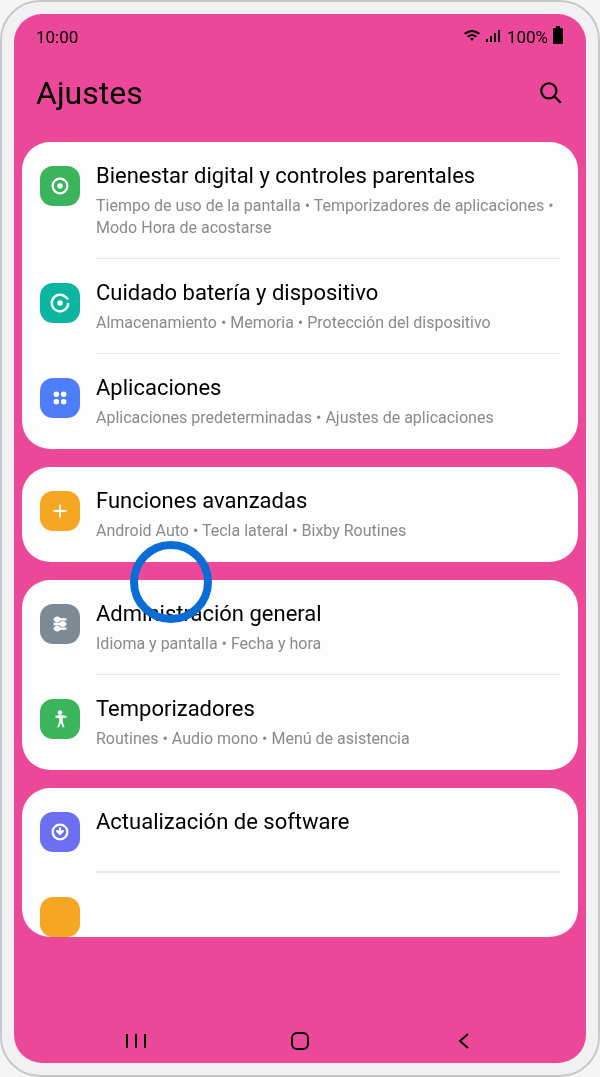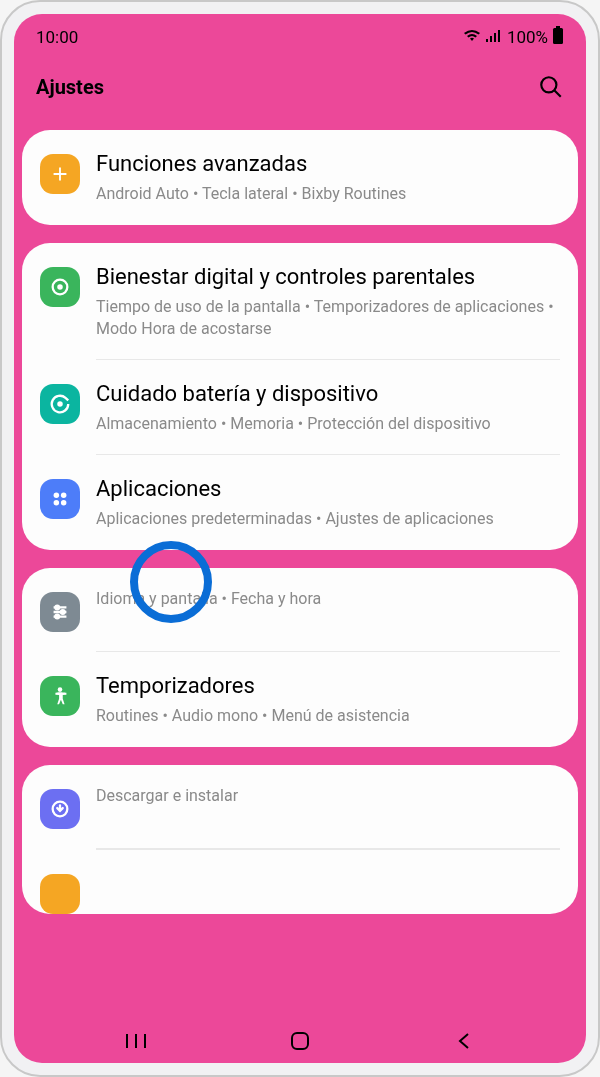--- a/index.html
+++ b/index.html
@@ -44,22 +44,22 @@
       align-items: center;
       gap: 4px;
     }
     .header {
       display: flex;
       justify-content: space-between;
       align-items: center;
       padding: 18px 22px 30px;
     }
     .header-title {
-      font-size: 20px;
-      font-weight: 700;
+      font-size: 32px;
+      font-weight: 400;
       color: #000;
     }
     .search-icon {
       width: 26px;
       height: 26px;
     }
     .content {
       flex: 1;
       padding: 0 8px;
       overflow-y: hidden;
@@ -187,35 +187,20 @@
             <circle cx="10" cy="10" r="7"></circle>
             <line x1="21" y1="21" x2="15" y2="15"></line>
           </svg>
       </span>
     </div>
 
     <div class="content">
 
       <div class="card-group">
         <div class="item">
-          <div class="item-icon ic-orange">
-            <svg width="22" height="22" viewBox="0 0 24 24" fill="#fff">
-                <path d="M19 13h-6v6h-2v-6H5v-2h6V5h2v6h6v2z"></path>
-                <circle cx="12" cy="12" r="11" fill="none" stroke="#fff" stroke-width="0"></circle>
-              </svg>
-          </div>
-          <div class="item-content">
-            <div class="item-title">Funciones avanzadas</div>
-            <div class="item-subtitle">Android Auto  •  Tecla lateral  •  Bixby Routines</div>
-          </div>
-        </div>
-      </div>
-
-      <div class="card-group">
-        <div class="item">
           <div class="item-icon ic-green1">
             <svg width="22" height="22" viewBox="0 0 24 24" fill="none" stroke="#fff" stroke-width="2.5">
                 <circle cx="12" cy="12" r="8"></circle>
                 <circle cx="12" cy="12" r="3" fill="#fff" stroke="none"></circle>
               </svg>
           </div>
           <div class="item-content">
             <div class="item-title">Bienestar digital y controles parentales</div>
             <div class="item-subtitle">Tiempo de uso de la pantalla  •  Temporizadores de aplicaciones  •  Modo Hora de acostarse</div>
           </div>
@@ -237,37 +222,53 @@
             <svg width="22" height="22" viewBox="0 0 24 24" fill="#fff">
                 <circle cx="8" cy="8" r="3"></circle>
                 <circle cx="16" cy="8" r="3"></circle>
                 <circle cx="8" cy="16" r="3"></circle>
                 <circle cx="16" cy="16" r="3"></circle>
               </svg>
           </div>
           <div class="item-content">
             <div class="item-title">Aplicaciones</div>
             <div class="item-subtitle">Aplicaciones predeterminadas  •  Ajustes de aplicaciones</div>
+          </div>
+        </div>
+      </div>
+
+      <div class="card-group">
+        <div class="item">
+          <div class="item-icon ic-orange">
+            <svg width="22" height="22" viewBox="0 0 24 24" fill="#fff">
+                <path d="M19 13h-6v6h-2v-6H5v-2h6V5h2v6h6v2z"></path>
+                <circle cx="12" cy="12" r="11" fill="none" stroke="#fff" stroke-width="0"></circle>
+              </svg>
+          </div>
+          <div class="item-content">
+            <div class="item-title">Funciones avanzadas</div>
+            <div class="item-subtitle">Android Auto  •  Tecla lateral  •  Bixby Routines</div>
           </div>
         </div>
       </div>
 
       <div class="card-group">
         <div class="item">
           <div class="item-icon ic-gray">
             <svg width="22" height="22" viewBox="0 0 24 24" fill="none" stroke="#fff" stroke-width="2.5">
                 <line x1="5" y1="7" x2="19" y2="7"></line>
                 <line x1="5" y1="12" x2="19" y2="12"></line>
                 <line x1="5" y1="17" x2="19" y2="17"></line>
                 <circle cx="9" cy="7" r="2" fill="#fff"></circle>
                 <circle cx="15" cy="12" r="2" fill="#fff"></circle>
                 <circle cx="9" cy="17" r="2" fill="#fff"></circle>
               </svg>
           </div>
           <div class="item-content">
+            <div class="item-title">Administración general</div>
             <div class="item-subtitle">Idioma y pantalla  •  Fecha y hora</div>
           </div>
         </div>
         <div class="item">
           <div class="item-icon ic-green2">
             <svg width="22" height="22" viewBox="0 0 24 24" fill="#fff">
                 <circle cx="12" cy="5" r="2.5"></circle>
                 <path d="M12 8c-2 0-5 .5-5 .5v2l4 .5v4l-2 6h2l2-5 2 5h2l-2-6v-4l4-.5v-2S14 8 12 8z"></path>
               </svg>
           </div>
@@ -280,21 +281,21 @@
 
       <div class="card-group">
         <div class="item">
           <div class="item-icon ic-purple">
             <svg width="22" height="22" viewBox="0 0 24 24" fill="none" stroke="#fff" stroke-width="2.5">
                 <circle cx="12" cy="12" r="8"></circle>
                 <path d="M12 8v6m-3-3l3 3 3-3" stroke-linecap="round"></path>
               </svg>
           </div>
           <div class="item-content">
-            <div class="item-subtitle">Descargar e instalar</div>
+            <div class="item-title">Actualización de software</div>
           </div>
         </div>
         <div style="border-top:1px solid #e8e8e8; margin-left:74px; margin-right:18px;"></div>
         <div class="partial-item">
           <div class="item-icon" style="background:#f5a623;"></div>
         </div>
       </div>
 
     </div>
 

